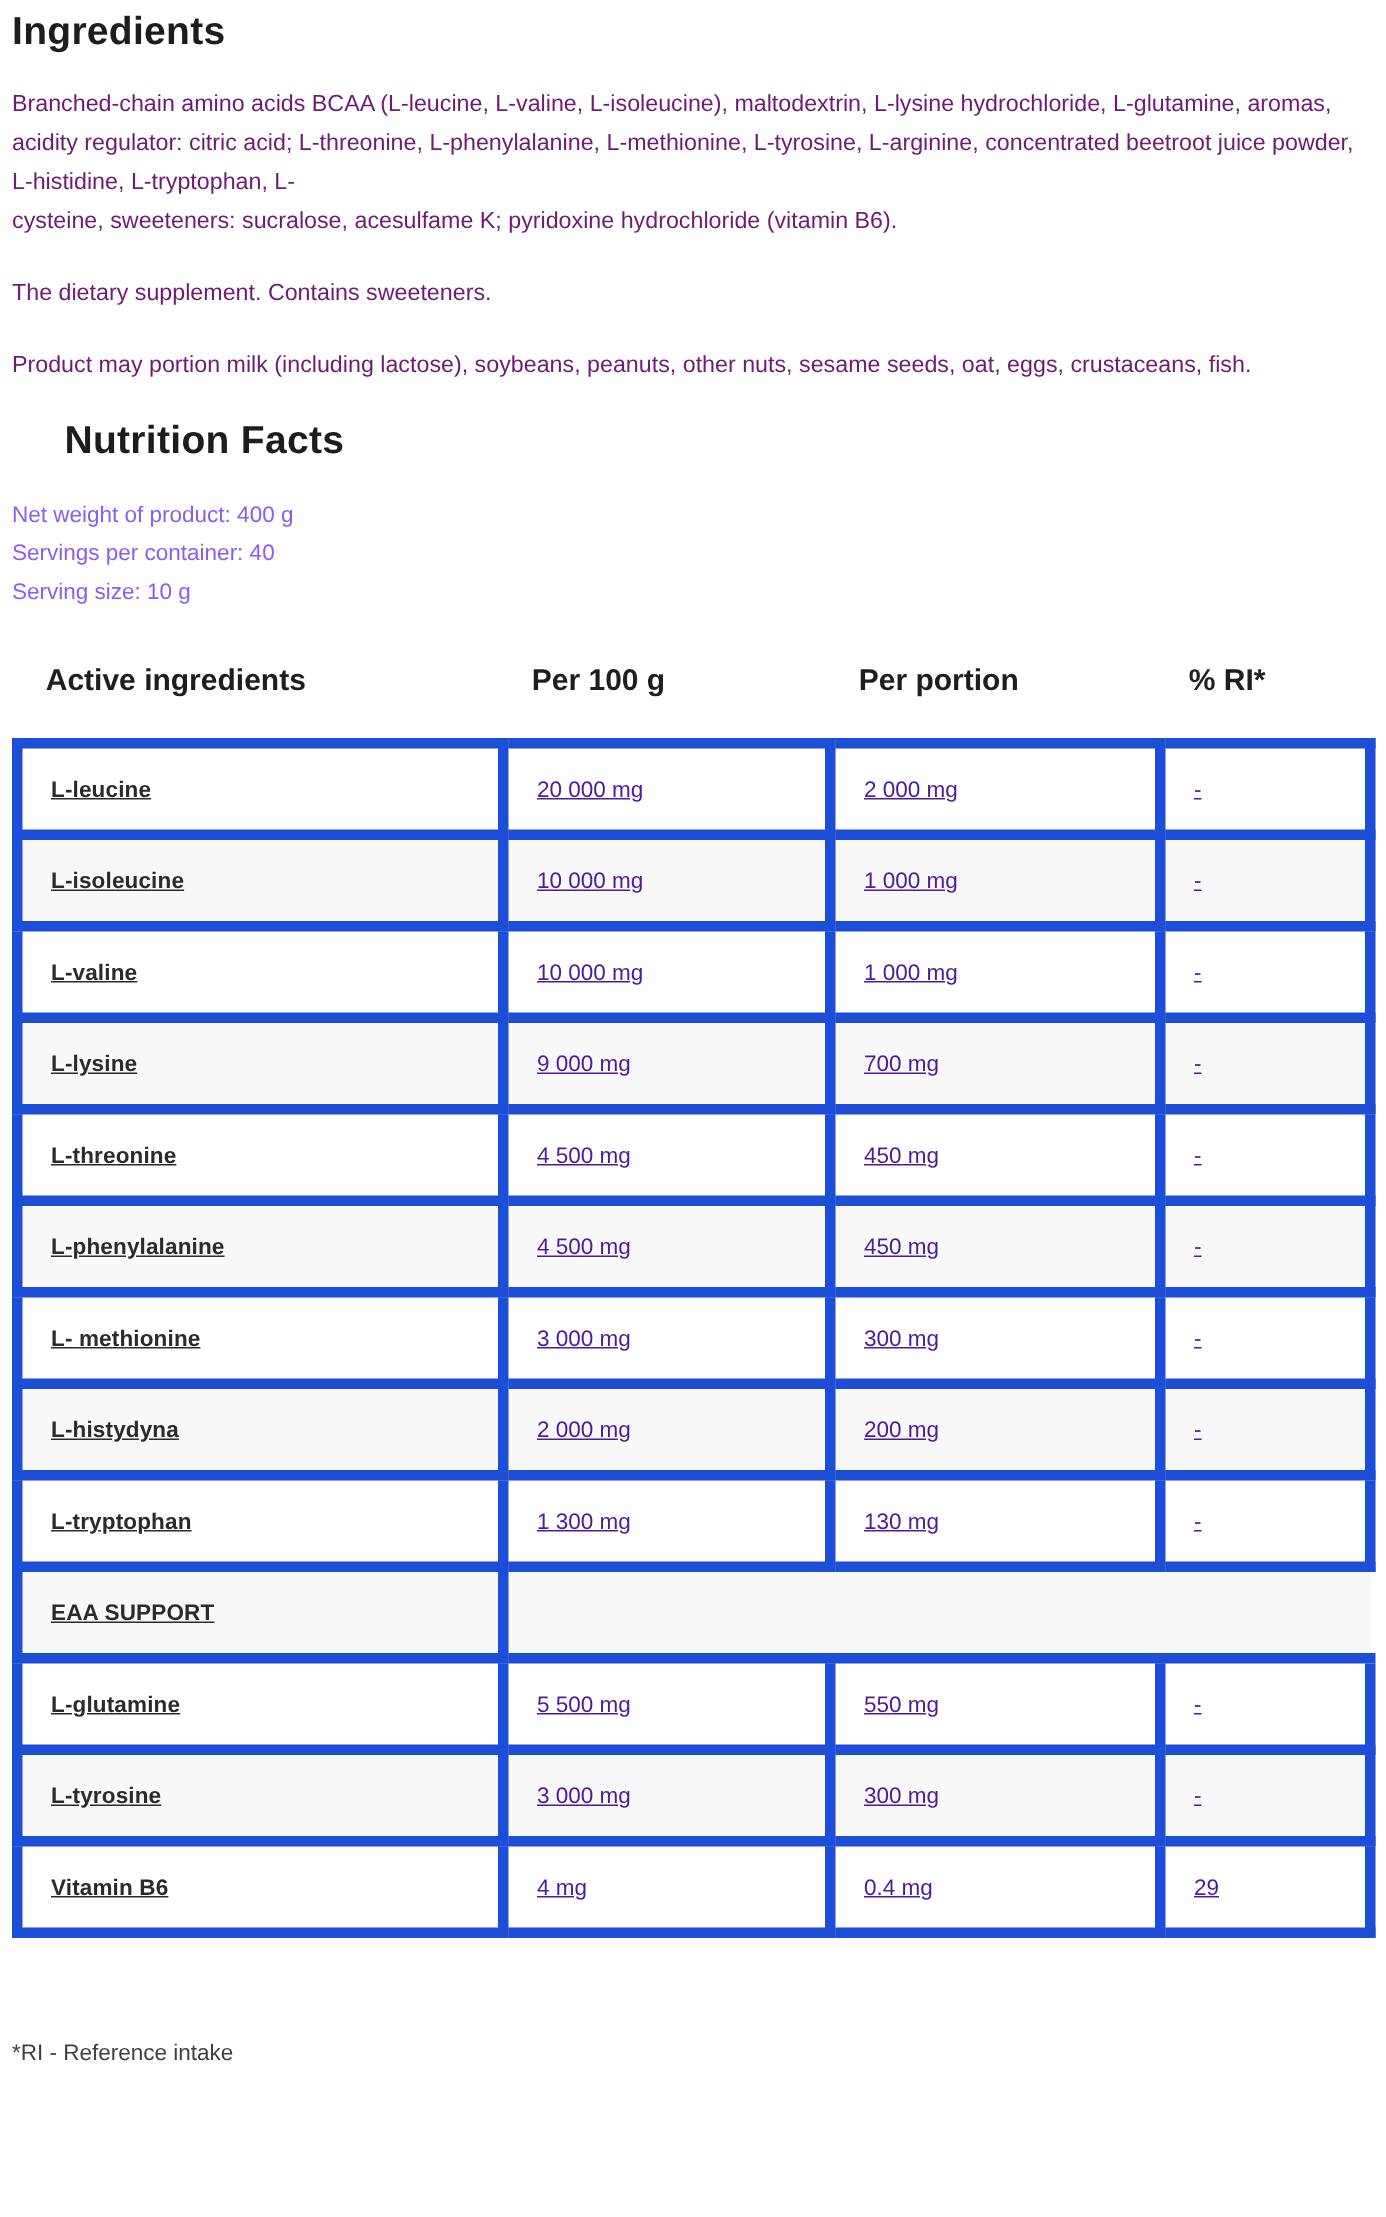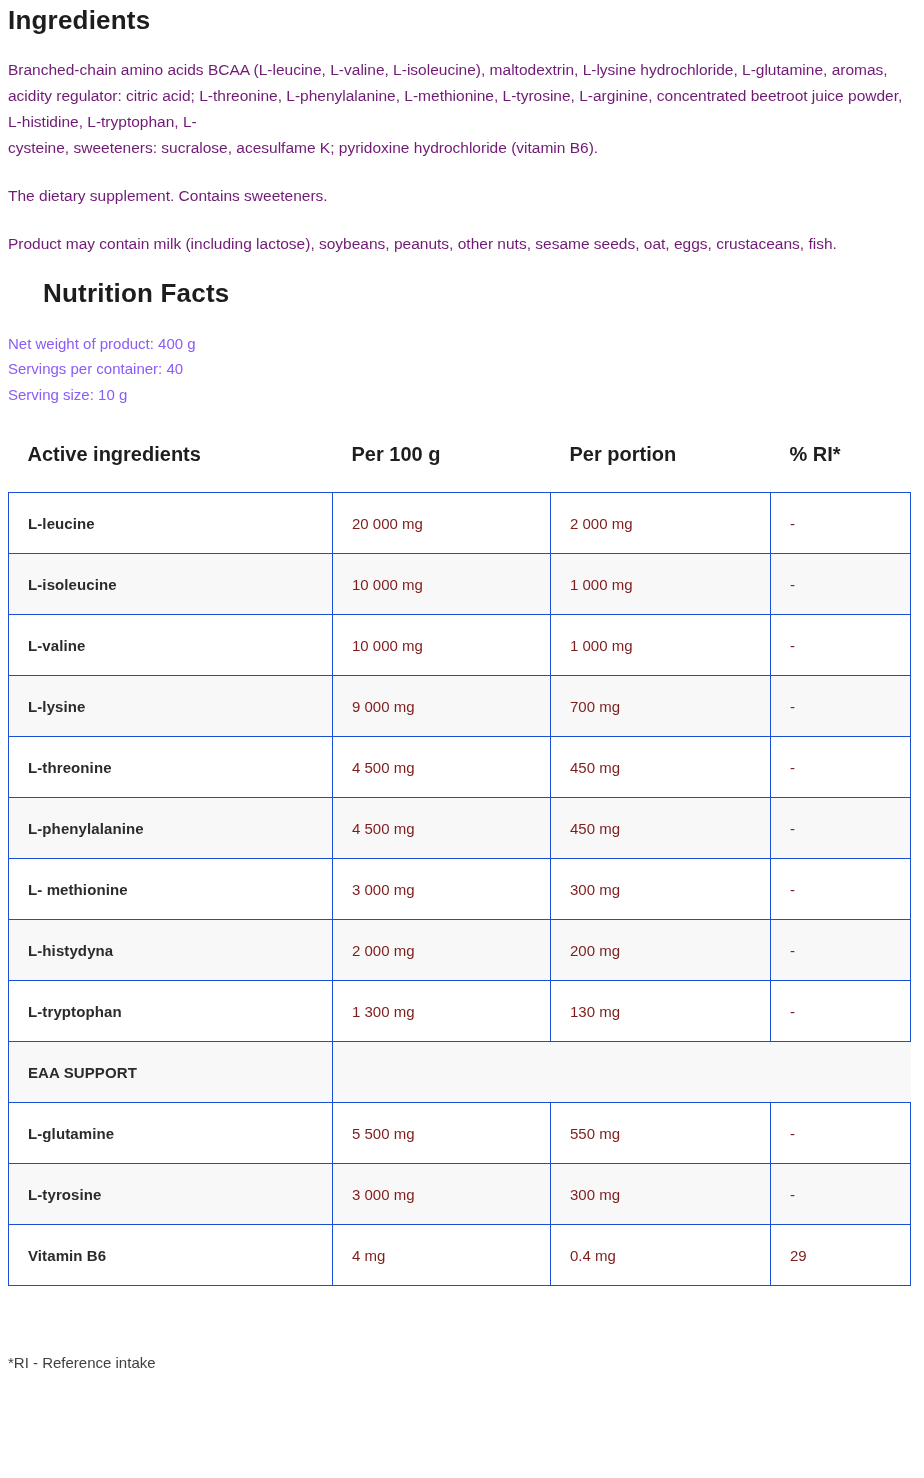--- a/index.html
+++ b/index.html
@@ -47,51 +47,52 @@
   col.c4 { width: 140px; }
   thead th {
     border: none;
     text-align: left;
     font-size: 20px;
     font-weight: 700;
     color: #1e1e1e;
     padding: 6px 6px 26px 19px;
   }
   tbody td {
-    border: 1px solid #1d4ed8;
+    border: 7px solid #1d4ed8;
     height: 61px;
     padding: 0 8px 0 19px;
     font-size: 15px;
     vertical-align: middle;
     box-sizing: border-box;
+    text-decoration: underline;
   }
   tbody tr:nth-child(even) { background: #f8f8f8; }
   tbody td.name {
     font-weight: 700;
     color: #2b2b2b;
     letter-spacing: 0.1px;
   }
-  tbody td.val { color: #7f1d1d; font-weight: 400; }
+  tbody td.val { color: #4c1d95; font-weight: 400; }
   tbody td.merged { border-right: none; }
   .footnote {
     font-size: 15px;
     color: #3f3f3f;
     margin: 68px 0 0 0;
   }
 </style>
 </head>
 <body>
 
 <section class="ingredients-section">
   <h2 class="section-heading">Ingredients</h2>
   <div class="intro">
     <p>Branched-chain amino acids BCAA (L-leucine, L-valine, L-isoleucine), maltodextrin, L-lysine hydrochloride, L-glutamine, aromas, acidity regulator: citric acid; L-threonine, L-phenylalanine, L-methionine, L-tyrosine, L-arginine, concentrated beetroot juice powder, L-histidine, L-tryptophan, L-
 cysteine, sweeteners: sucralose, acesulfame K; pyridoxine hydrochloride (vitamin B6).</p>
     <p>The dietary supplement. Contains sweeteners.</p>
-    <p>Product may contain milk (including lactose), soybeans, peanuts, other nuts, sesame seeds, oat, eggs, crustaceans, fish.</p>
+    <p>Product may portion milk (including lactose), soybeans, peanuts, other nuts, sesame seeds, oat, eggs, crustaceans, fish.</p>
   </div>
 </section>
 
 <section class="nutrition-section">
   <h2 class="section-heading nutrition">Nutrition Facts</h2>
 
   <div class="meta-lines">
     <p>Net weight of product: 400 g</p>
     <p>Servings per container: 40</p>
     <p>Serving size: 10 g</p>

